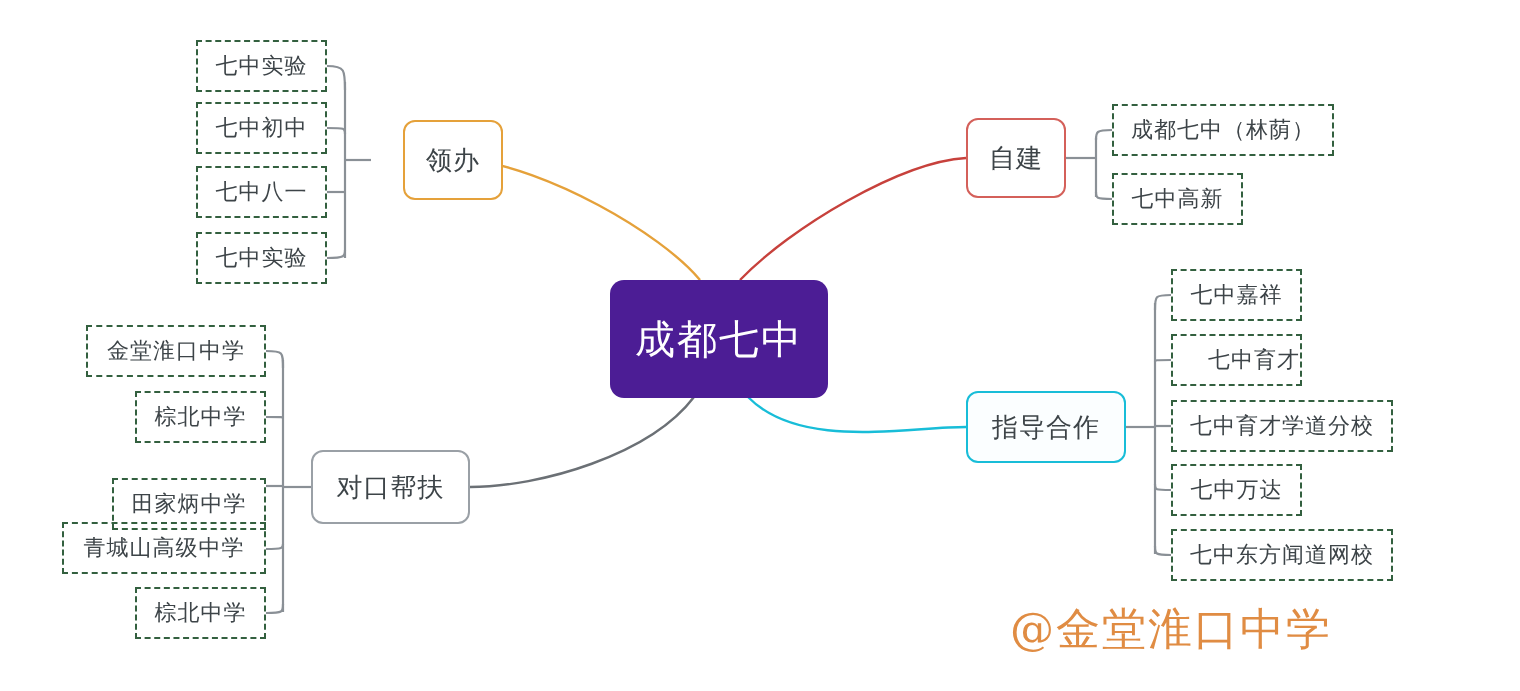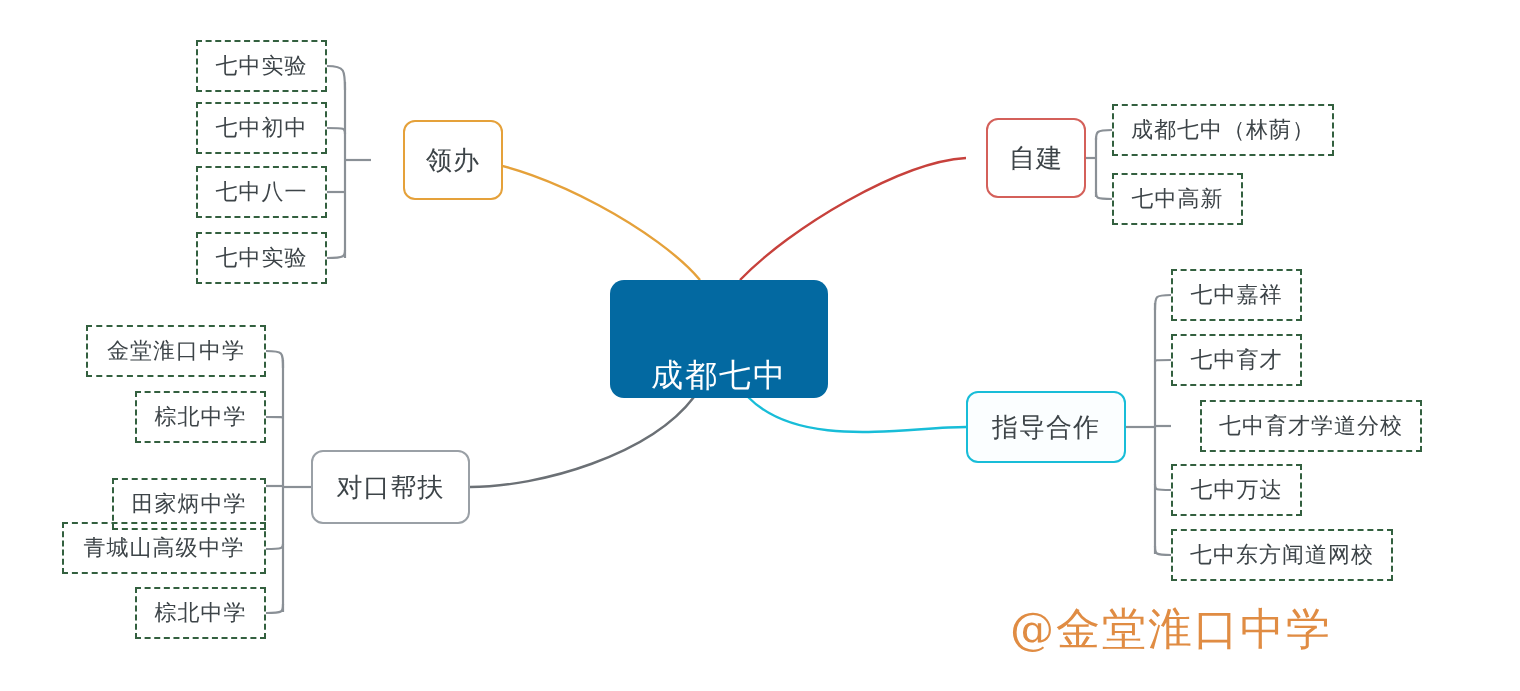--- a/index.html
+++ b/index.html
@@ -31,40 +31,39 @@
     box-sizing: border-box;
     display: flex;
     align-items: center;
     justify-content: center;
     white-space: nowrap;
     color: #3d4448;
   }
 
   
   .root {
-    background: #0369a1;
+    background: #4c1d95;
     border-radius: 14px;
     color: #ffffff;
-    font-size: 32px;
+    font-size: 40px;
     letter-spacing: 2px;
     z-index: 5;
-    align-items: flex-end;
   }
 
   
   .branch {
     background: #ffffff;
     border: 2px solid #9aa0a6;
     border-radius: 12px;
     font-size: 26px;
     letter-spacing: 1px;
     z-index: 4;
   }
   .branch.orange { border-color: #E5A13A; margin-left: 32px; }
-  .branch.red    { border-color: #D4605A; margin-left: 20px; }
+  .branch.red    { border-color: #D4605A; }
   .branch.cyan   { border-color: #18BDD8; background: #fbfeff; }
   .branch.gray   { border-color: #9aa0a6; }
 
   
   .leaf {
     background: transparent;
     border: 2px dashed #33603F;
     font-size: 22px;
     letter-spacing: 1px;
     color: #3d4448;
@@ -157,24 +156,24 @@
     <span>七中高新</span>
   </div>
 
   <div class="node branch cyan" style="left:966px; top:391px; width:160px; height:72px;">
     <span>指导合作</span>
   </div>
 
   <div class="node leaf" style="left:1171px; top:269px; width:131px; height:52px;">
     <span>七中嘉祥</span>
   </div>
-  <div class="node leaf" style="left:1171px; top:334px; width:131px; height:52px;">
+  <div class="node leaf" style="left:1171px; top:334px; width:131px; height:52px;justify-content:flex-end;">
     <span>七中育才</span>
   </div>
-  <div class="node leaf" style="left:1171px; top:400px; width:222px; height:52px;margin-left:29px;">
+  <div class="node leaf" style="left:1171px; top:400px; width:222px; height:52px;">
     <span>七中育才学道分校</span>
   </div>
   <div class="node leaf" style="left:1171px; top:464px; width:131px; height:52px;">
     <span>七中万达</span>
   </div>
   <div class="node leaf" style="left:1171px; top:529px; width:222px; height:52px;">
     <span>七中东方闻道网校</span>
   </div>
 
   <div class="node branch gray" style="left:311px; top:450px; width:159px; height:74px;">

